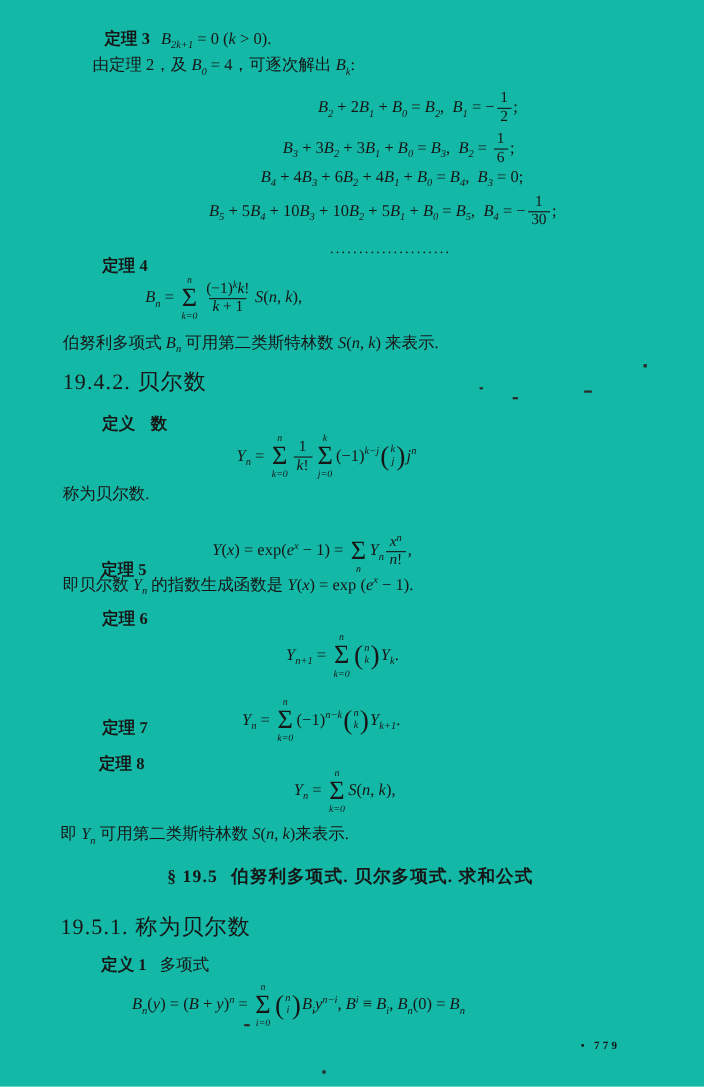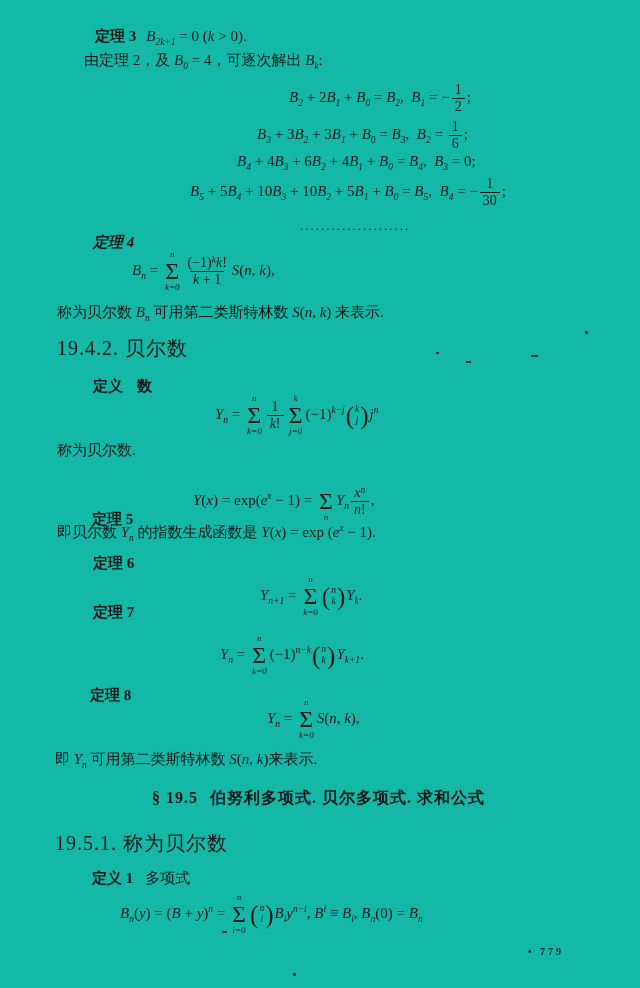--- a/index.html
+++ b/index.html
@@ -35,33 +35,33 @@
 
 <div class="page">
   <div id="content">
       <div class="blk t-body" style="left: 95px; top: 27px;"><span class="mb">定理 3</span><span style="display: inline-block; width: 10px;"></span><span class="mi">B</span><span class="msub">2k+1</span><span class="mr"> = 0 (</span><span class="mi">k</span><span class="mr"> &gt; 0).</span></div>
       <div class="blk t-body" style="left: 84px; top: 51px;"><span class="mr">由定理 2，及 </span><span class="mi">B</span><span class="msub">0</span><span class="mr"> = 4，可逐次解出 </span><span class="mi">B</span><span class="msub">k</span><span class="mr">:</span></div>
       <div class="blk t-body" style="left: 289px; top: 82px;"><span class="mi">B</span><span class="msub">2</span><span class="mr"> + 2</span><span class="mi">B</span><span class="msub">1</span><span class="mr"> + </span><span class="mi">B</span><span class="msub">0</span><span class="mr"> = </span><span class="mi">B</span><span class="msub">2</span><span class="mr">,  </span><span class="mi">B</span><span class="msub">1</span><span class="mr"> = −</span><span class="frac"><span class="num"><span class="mr">1</span></span><span class="den"><span class="mr">2</span></span></span><span class="mr">;</span></div>
       <div class="blk t-body" style="left: 257px; top: 119px;"><span class="mi">B</span><span class="msub">3</span><span class="mr"> + 3</span><span class="mi">B</span><span class="msub">2</span><span class="mr"> + 3</span><span class="mi">B</span><span class="msub">1</span><span class="mr"> + </span><span class="mi">B</span><span class="msub">0</span><span class="mr"> = </span><span class="mi">B</span><span class="msub">3</span><span class="mr">,  </span><span class="mi">B</span><span class="msub">2</span><span class="mr"> = </span><span class="frac"><span class="num"><span class="mr">1</span></span><span class="den"><span class="mr">6</span></span></span><span class="mr">;</span></div>
       <div class="blk t-body" style="left: 237px; top: 152px;"><span class="mi">B</span><span class="msub">4</span><span class="mr"> + 4</span><span class="mi">B</span><span class="msub">3</span><span class="mr"> + 6</span><span class="mi">B</span><span class="msub">2</span><span class="mr"> + 4</span><span class="mi">B</span><span class="msub">1</span><span class="mr"> + </span><span class="mi">B</span><span class="msub">0</span><span class="mr"> = </span><span class="mi">B</span><span class="msub">4</span><span class="mr">,  </span><span class="mi">B</span><span class="msub">3</span><span class="mr"> = 0;</span></div>
       <div class="blk t-body" style="left: 190px; top: 176px;"><span class="mi">B</span><span class="msub">5</span><span class="mr"> + 5</span><span class="mi">B</span><span class="msub">4</span><span class="mr"> + 10</span><span class="mi">B</span><span class="msub">3</span><span class="mr"> + 10</span><span class="mi">B</span><span class="msub">2</span><span class="mr"> + 5</span><span class="mi">B</span><span class="msub">1</span><span class="mr"> + </span><span class="mi">B</span><span class="msub">0</span><span class="mr"> = </span><span class="mi">B</span><span class="msub">5</span><span class="mr">,  </span><span class="mi">B</span><span class="msub">4</span><span class="mr"> = −</span><span class="frac"><span class="num"><span class="mr">1</span></span><span class="den"><span class="mr">30</span></span></span><span class="mr">;</span></div>
       <div class="blk t-dots" style="left: 300px; top: 218px;"><span class="mr">.....................</span></div>
-      <div class="blk t-body" style="left: 93px; top: 233px; font-style: italic;"><span class="mb">定理 4</span></div>
+      <div class="blk t-body" style="left: 93px; top: 233px;"><span class="mb">定理 4</span></div>
       <div class="blk t-body" style="left: 132px; top: 250px;"><span class="mi">B</span><span class="msub">n</span><span class="mr"> = </span><span class="sum"><span class="lim top">n</span><span class="sigma">Σ</span><span class="lim bot">k=0</span></span><span class="frac"><span class="num"><span class="mr">(−1)</span><span class="msup">k</span><span class="mi">k</span><span class="mr">!</span></span><span class="den"><span class="mi">k</span><span class="mr"> + 1</span></span></span><span class="mi">S</span><span class="mr">(</span><span class="mi">n</span><span class="mr">, </span><span class="mi">k</span><span class="mr">),</span></div>
-      <div class="blk t-body" style="left: 57px; top: 303px;"><span class="mr">称为贝尔数 </span><span class="mi">B</span><span class="msub">n</span><span class="mr"> 可用第二类斯特林数 </span><span class="mi">S</span><span class="mr">(</span><span class="mi">n</span><span class="mr">, </span><span class="mi">k</span><span class="mr">) 来表示.</span></div>
+      <div class="blk t-body" style="left: 57px; top: 303px;"><span class="mr">伯努利多项式 </span><span class="mi">B</span><span class="msub">n</span><span class="mr"> 可用第二类斯特林数 </span><span class="mi">S</span><span class="mr">(</span><span class="mi">n</span><span class="mr">, </span><span class="mi">k</span><span class="mr">) 来表示.</span></div>
       <div class="blk t-h2" style="left: 57px; top: 336px;"><span class="mr">19.4.2. 贝尔数</span></div>
       <div class="blk t-body" style="left: 93px; top: 377px;"><span class="mb">定义</span><span style="display: inline-block; width: 14px;"></span><span class="mb">数</span></div>
       <div class="blk t-body" style="left: 215px; top: 394px;"><span class="mi">Y</span><span class="msub">n</span><span class="mr"> = </span><span class="sum"><span class="lim top">n</span><span class="sigma">Σ</span><span class="lim bot">k=0</span></span><span class="frac"><span class="num"><span class="mr">1</span></span><span class="den"><span class="mi">k</span><span class="mr">!</span></span></span><span class="sum"><span class="lim top">k</span><span class="sigma">Σ</span><span class="lim bot">j=0</span></span><span class="mr">(−1)</span><span class="msup">k−j</span><span class="binom"><span class="paren">(</span><span class="stack"><span class="bt">k</span><span class="bb">j</span></span><span class="paren">)</span></span><span class="mi">j</span><span class="msup">n</span></div>
       <div class="blk t-body" style="left: 57px; top: 441px; text-align: center;"><span class="mr">称为贝尔数.</span></div>
       <div class="blk t-body" style="left: 92px; top: 462px; margin-top: 48px;"><span class="mb">定理 5</span></div>
       <div class="blk t-body" style="left: 193px; top: 480px;"><span class="mi">Y</span><span class="mr">(</span><span class="mi">x</span><span class="mr">) = exp(</span><span class="mi">e</span><span class="msup">x</span><span class="mr"> − 1) = </span><span class="sum"><span class="lim top">&nbsp;</span><span class="sigma">Σ</span><span class="lim bot">n</span></span><span class="mi">Y</span><span class="msub">n</span><span class="frac"><span class="num"><span class="mi">x</span><span class="msup">n</span></span><span class="den"><span class="mi">n</span><span class="mr">!</span></span></span><span class="mr">,</span></div>
       <div class="blk t-body" style="left: 57px; top: 523px;"><span class="mr">即贝尔数 </span><span class="mi">Y</span><span class="msub">n</span><span class="mr"> 的指数生成函数是 </span><span class="mi">Y</span><span class="mr">(</span><span class="mi">x</span><span class="mr">) = exp (</span><span class="mi">e</span><span class="msup">x</span><span class="mr"> − 1).</span></div>
       <div class="blk t-body" style="left: 93px; top: 554px;"><span class="mb">定理 6</span></div>
       <div class="blk t-body" style="left: 260px; top: 575px;"><span class="mi">Y</span><span class="msub">n+1</span><span class="mr"> = </span><span class="sum"><span class="lim top">n</span><span class="sigma">Σ</span><span class="lim bot">k=0</span></span><span class="binom"><span class="paren">(</span><span class="stack"><span class="bt">n</span><span class="bb">k</span></span><span class="paren">)</span></span><span class="mi">Y</span><span class="msub">k</span><span class="mr">.</span></div>
-      <div class="blk t-body" style="left: 93px; top: 603px;"><span class="mb">定理 7</span></div>
+      <div class="blk t-body" style="left: 93px; top: 653px;"><span class="mb">定理 7</span></div>
       <div class="blk t-body" style="left: 220px; top: 634px;"><span class="mi">Y</span><span class="msub">n</span><span class="mr"> = </span><span class="sum"><span class="lim top">n</span><span class="sigma">Σ</span><span class="lim bot">k=0</span></span><span class="mr">(−1)</span><span class="msup">n−k</span><span class="binom"><span class="paren">(</span><span class="stack"><span class="bt">n</span><span class="bb">k</span></span><span class="paren">)</span></span><span class="mi">Y</span><span class="msub">k+1</span><span class="mr">.</span></div>
       <div class="blk t-body" style="left: 90px; top: 686px;"><span class="mb">定理 8</span></div>
       <div class="blk t-body" style="left: 267px; top: 698px;"><span class="mi">Y</span><span class="msub">n</span><span class="mr"> = </span><span class="sum"><span class="lim top">n</span><span class="sigma">Σ</span><span class="lim bot">k=0</span></span><span class="mi">S</span><span class="mr">(</span><span class="mi">n</span><span class="mr">, </span><span class="mi">k</span><span class="mr">),</span></div>
       <div class="blk t-body" style="left: 55px; top: 750px;"><span class="mr">即 </span><span class="mi">Y</span><span class="msub">n</span><span class="mr"> 可用第二类斯特林数 </span><span class="mi">S</span><span class="mr">(</span><span class="mi">n</span><span class="mr">, </span><span class="mi">k</span><span class="mr">)来表示.</span></div>
       <div class="blk t-h1" style="left: 152px; top: 788px;"><span class="mb">§ 19.5</span><span style="display: inline-block; width: 12px;"></span><span class="mb">伯努利多项式. 贝尔多项式. 求和公式</span></div>
       <div class="blk t-h2" style="left: 55px; top: 831px;"><span class="mr">19.5.1. 称为贝尔数</span></div>
       <div class="blk t-body" style="left: 92px; top: 869px;"><span class="mb">定义 1</span><span style="display: inline-block; width: 12px;"></span><span class="mr">多项式</span></div>
       <div class="blk t-body" style="left: 120px; top: 893px;"><span class="mi">B</span><span class="msub">n</span><span class="mr">(</span><span class="mi">y</span><span class="mr">) = (</span><span class="mi">B</span><span class="mr"> + </span><span class="mi">y</span><span class="mr">)</span><span class="msup">n</span><span class="mr"> = </span><span class="sum"><span class="lim top">n</span><span class="sigma">Σ</span><span class="lim bot">i=0</span></span><span class="binom"><span class="paren">(</span><span class="stack"><span class="bt">n</span><span class="bb">i</span></span><span class="paren">)</span></span><span class="mi">B</span><span class="msub">i</span><span class="mi">y</span><span class="msup">n−i</span><span class="mr">, </span><span class="mi">B</span><span class="msup">i</span><span class="mr"> ≡ </span><span class="mi">B</span><span class="msub">i</span><span class="mr">, </span><span class="mi">B</span><span class="msub">n</span><span class="mr">(0) = </span><span class="mi">B</span><span class="msub">n</span></div>
       <div class="speck" style="left: 585px; top: 331px; width: 3px; height: 3px;"></div>
       <div class="speck" style="left: 531px; top: 355px; width: 7px; height: 2px;"></div>

